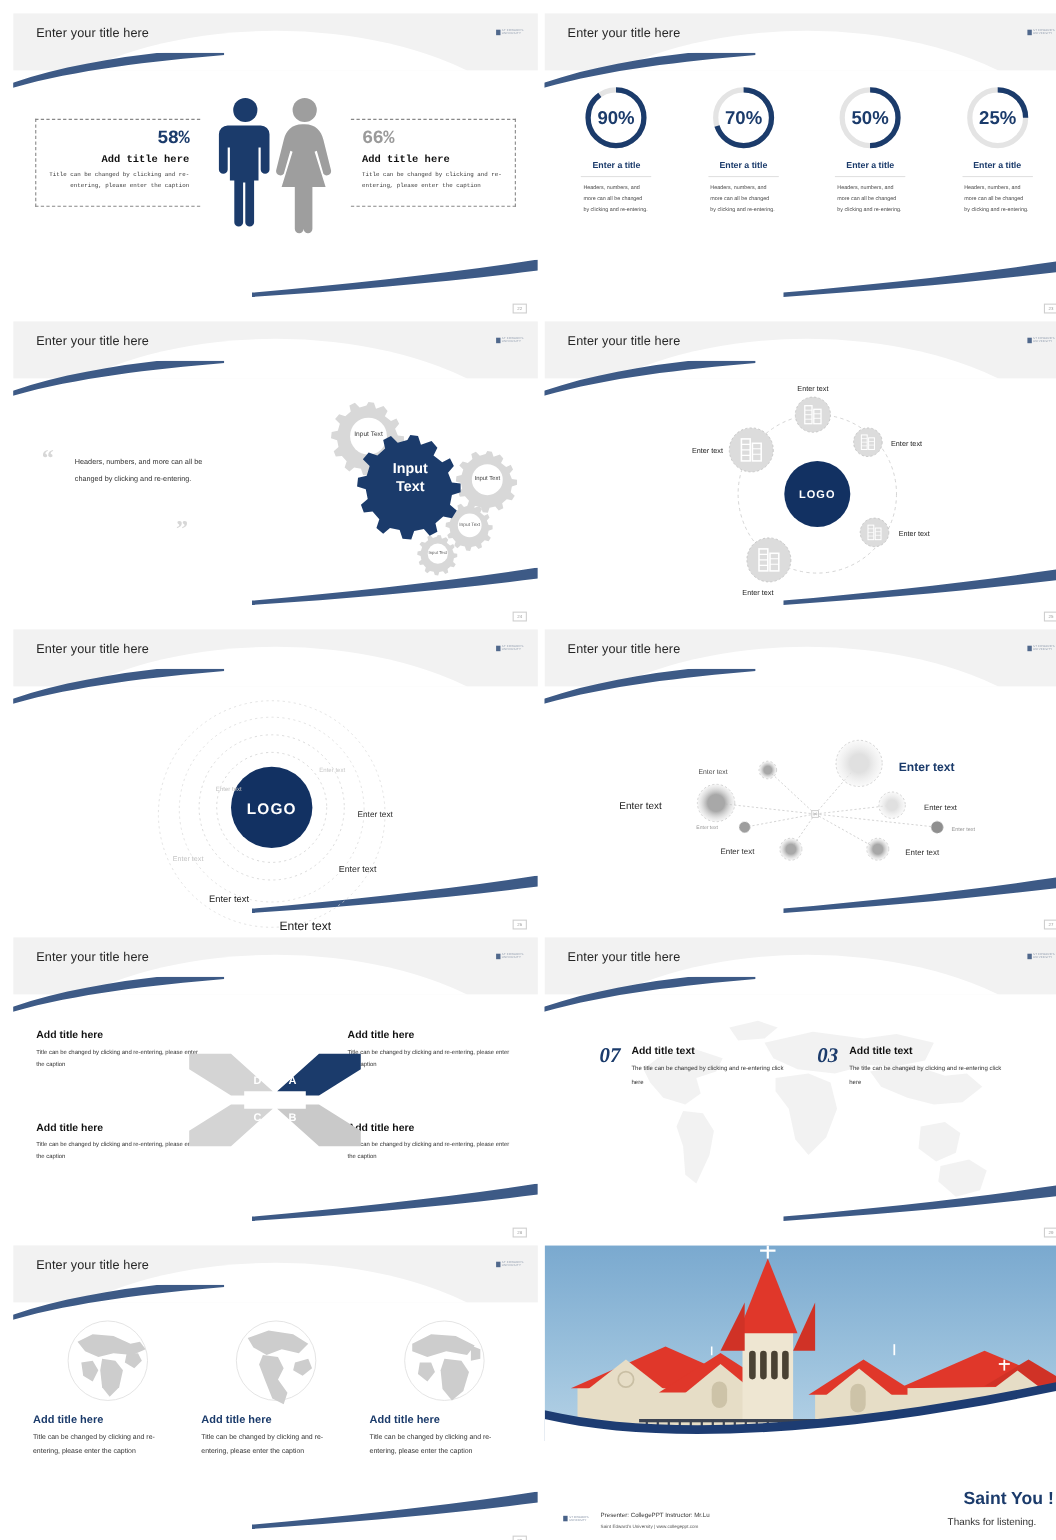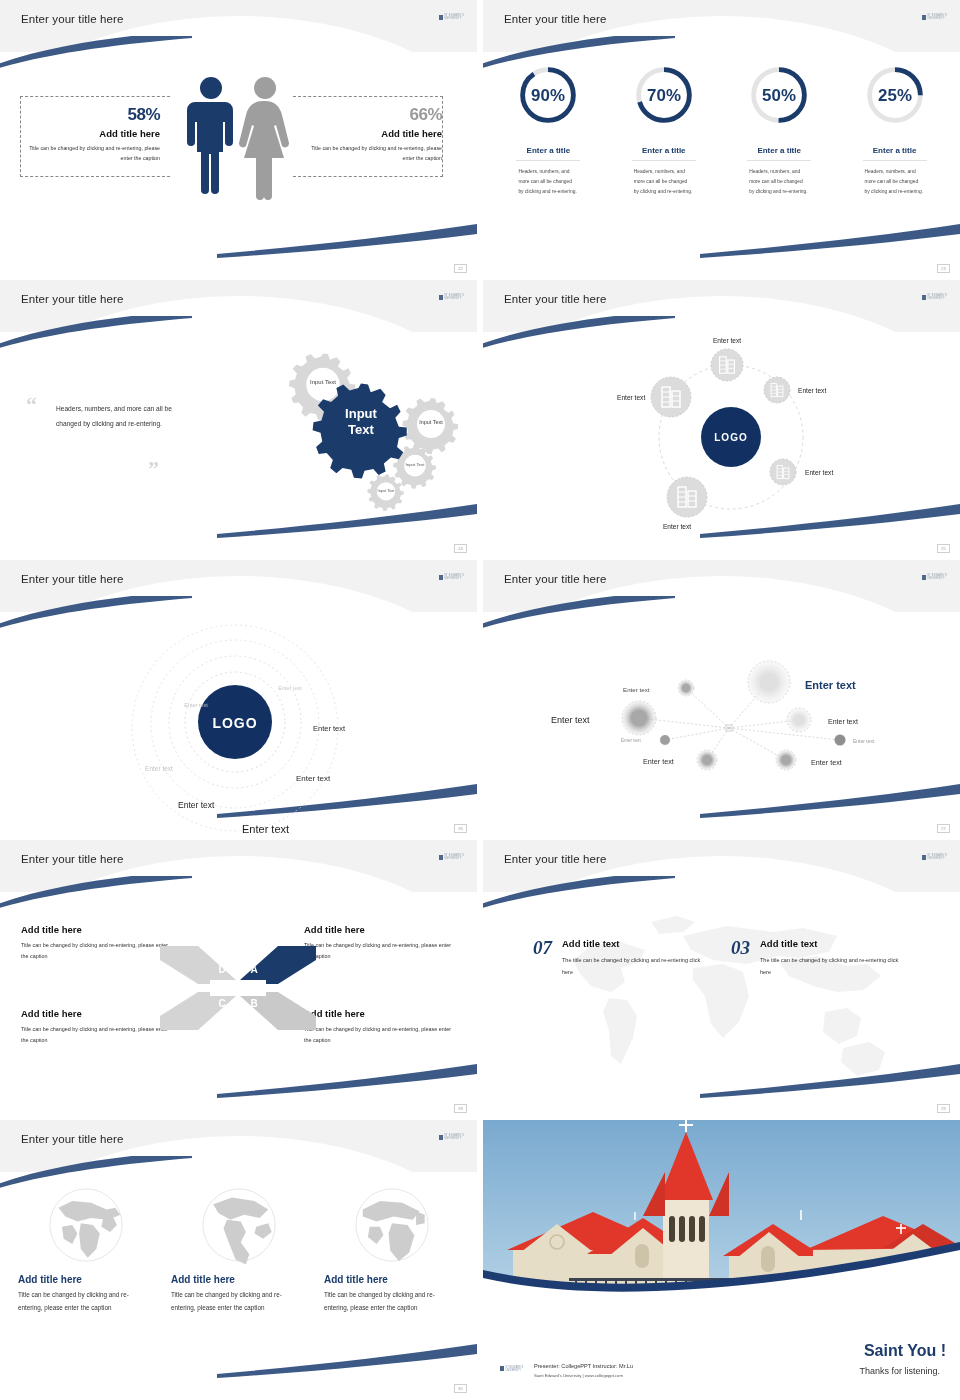--- a/index.html
+++ b/index.html
@@ -9,21 +9,21 @@
     font-family:"Liberation Sans", sans-serif;
     color:#222;
     overflow:hidden;
   }
   .deck{
     width:944px; height:1400px;
     display:grid;
     grid-template-columns:477px 477px;
     grid-template-rows:repeat(5, 276px);
     column-gap:6px; row-gap:4px;
-    padding:0;
+    padding:12px;
   }
   .slide{
     position:relative;
     width:477px; height:276px;
     background:#ffffff;
     overflow:hidden;
   }
   
   .hdr-band{
     position:absolute; left:0; top:0; width:100%; height:52px;
@@ -64,33 +64,33 @@
     width:13px;height:9px; border:1px solid #cfcfcf;
     font-size:4px; color:#9a9a9a;
     display:flex;align-items:center;justify-content:center;
     z-index:6; background:#fff;
   }
   .body-area{ position:absolute; left:0; top:52px; width:100%; height:224px; }
 
   
   .s1-wrap{ position:absolute; inset:0; }
   .s1-figs{ position:absolute; left:50%; top:18px; transform:translateX(-50%); display:flex; gap:14px; align-items:flex-end;}
-  .s1-blk{ position:absolute; top:44px; width:150px; }
+  .s1-blk{ position:absolute; top:44px; width:150px;font-family:Liberation Mono, monospace; }
   .s1-blk.left{ left:20px; text-align:right; border:1px dashed #888; border-right:none; padding:8px 10px 12px 0; }
-  .s1-blk.right{ right:34px; text-align:right; border:1px dashed #888; border-left:none; padding:8px 0 12px 10px;}
+  .s1-blk.right{ right:20px; text-align:left; border:1px dashed #888; border-left:none; padding:8px 0 12px 10px;}
   .s1-pct{ font-size:17px; font-weight:bold; letter-spacing:-.5px; }
   .s1-pct.navy{ color:#1b3b6b; }
   .s1-pct.grey{ color:#9a9a9a; }
   .s1-sub{ font-size:9.5px; font-weight:bold; color:#111; margin-top:3px;}
   .s1-desc{ font-size:5.3px; color:#333; line-height:1.85; margin-top:5px;}
 
   
   .s2-row{ position:absolute; left:0; right:0; top:12px; display:flex; justify-content:space-evenly; }
   .s2-col{ width:100px; display:flex; flex-direction:column; align-items:center;}
-  .s2-title{ font-size:8px; font-weight:bold; color:#1b3b6b; margin-top:20px;}
+  .s2-title{ font-size:8px; font-weight:bold; color:#1b3b6b; margin-top:8px;}
   .s2-rule{ width:64px; height:1px; background:#e1e1e1; margin:5px 0 6px;}
   .s2-desc{ font-size:4.9px; color:#4a4a4a; line-height:2.0; text-align:left; width:60px;}
   .donut-val{ font-size:12px; font-weight:bold; fill:#1b3b6b; }
 
   
   .s3-quote{ position:absolute; left:26px; top:56px; width:180px; }
   .qmark{ font-size:22px; color:#d7d7d7; font-family:"Liberation Serif",serif; font-weight:bold; line-height:.6;}
   .qmark.open{ position:absolute; left:0; top:10px;}
   .qmark.close{ position:absolute; left:122px; top:74px;}
   .s3-text{ position:absolute; left:30px; top:14px; width:132px; font-size:6.6px; color:#333; line-height:2.2;}
@@ -112,21 +112,21 @@
   .g-col{ width:135px; }
   .g-globe{ width:86px;height:86px;margin:0 auto 6px; display:block;}
   .g-h{ font-size:10px; font-weight:bold; color:#1b3b6b; }
   .g-p{ font-size:6.3px; color:#333; line-height:2.0; margin-top:4px;}
 
   
   .thanks{ position:absolute; inset:0; background:#fff; overflow:hidden;}
   .photo{ position:absolute; left:0; top:0; width:100%; height:178px; overflow:hidden;}
   .sky{ position:absolute; inset:0; background:linear-gradient(#7aa9cf 0%, #9cc2dd 60%, #b6d2e6 100%); }
   .thx-big{ position:absolute; right:14px; bottom:36px; font-size:16px; font-weight:bold; color:#1b3b6b;}
-  .thx-sub{ position:absolute; right:20px; bottom:20px; font-size:9px; color:#333;}
+  .thx-sub{ position:absolute; right:30px; bottom:20px; font-size:9px; color:#333;}
   .pres-logo{ position:absolute; left:17px; bottom:24px; display:flex; gap:1.5px; align-items:center; opacity:.8;}
   .pres-line1{ position:absolute; left:51px; bottom:27px; font-size:5.6px; color:#333; white-space:nowrap;}
   .pres-line2{ position:absolute; left:51px; bottom:18px; font-size:4.2px; color:#555; white-space:nowrap;}
 </style>
 </head>
 <body>
 
 <div class="deck">
 
   <div class="slide">

